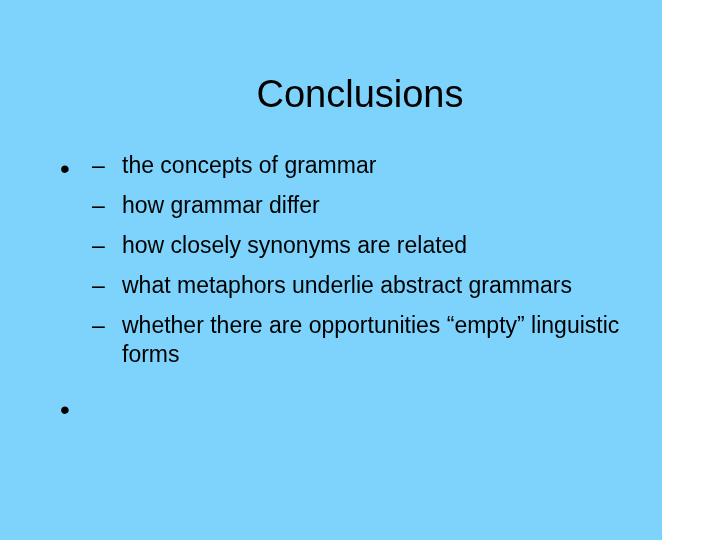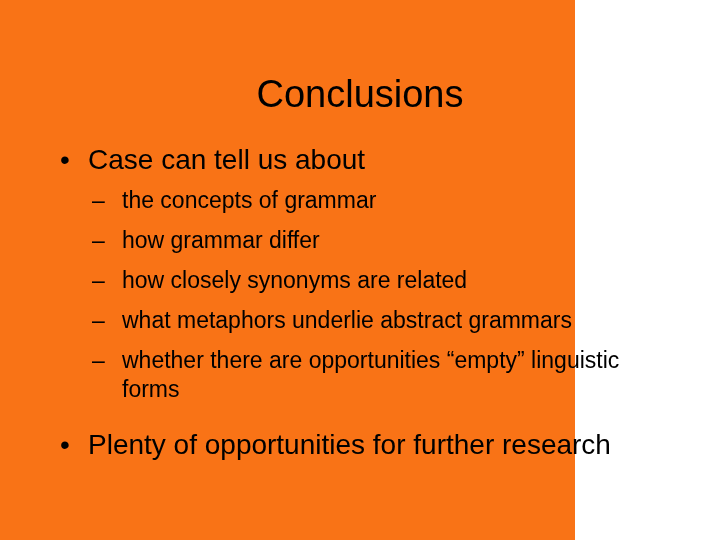--- a/index.html
+++ b/index.html
@@ -9,23 +9,23 @@
   body {
     width: 720px;
     height: 540px;
     background: #ffffff;
     font-family: "Liberation Sans", sans-serif;
     color: #000000;
     overflow: hidden;
   }
   .slide {
     position: relative;
-    width: 575px;
+    width: 662px;
     height: 540px;
-    background: #f97316;
+    background: #7dd3fc;
     box-sizing: border-box;
   }
   .slide-title {
     position: absolute;
     left: 0;
     top: 72px;
     width: 720px;
     text-align: center;
     font-size: 38px;
     line-height: 44px;
@@ -103,21 +103,20 @@
 <div class="slide">
 
   <h1 class="slide-title">Conclusions</h1>
 
   <div class="body-block">
 
     <ul class="level1">
 
       <li class="l1-item">
         <span class="l1-marker">•</span>
-        <span class="l1-text">Case can tell us about</span>
 
         <ul class="level2">
 
           <li class="l2-item">
             <span class="l2-marker">–</span>
             <span class="l2-text">the concepts of grammar</span>
           </li>
 
           <li class="l2-item">
             <span class="l2-marker">–</span>
@@ -139,18 +138,17 @@
             <span class="l2-text wrap-measure">whether there are opportunities “empty” linguistic forms</span>
           </li>
 
         </ul>
       </li>
 
       <li class="block-gap"></li>
 
       <li class="l1-item">
         <span class="l1-marker">•</span>
-        <span class="l1-text wrap-measure">Plenty of opportunities for further research</span>
       </li>
 
     </ul>
   </div>
 </div>
 
 </body></html>

